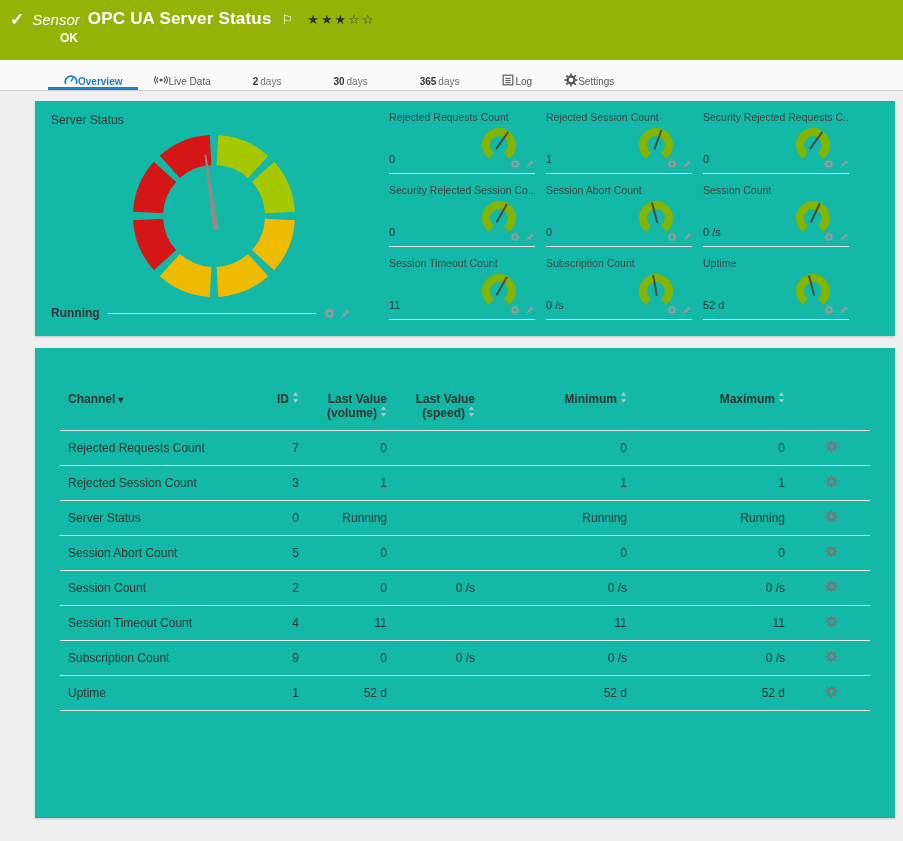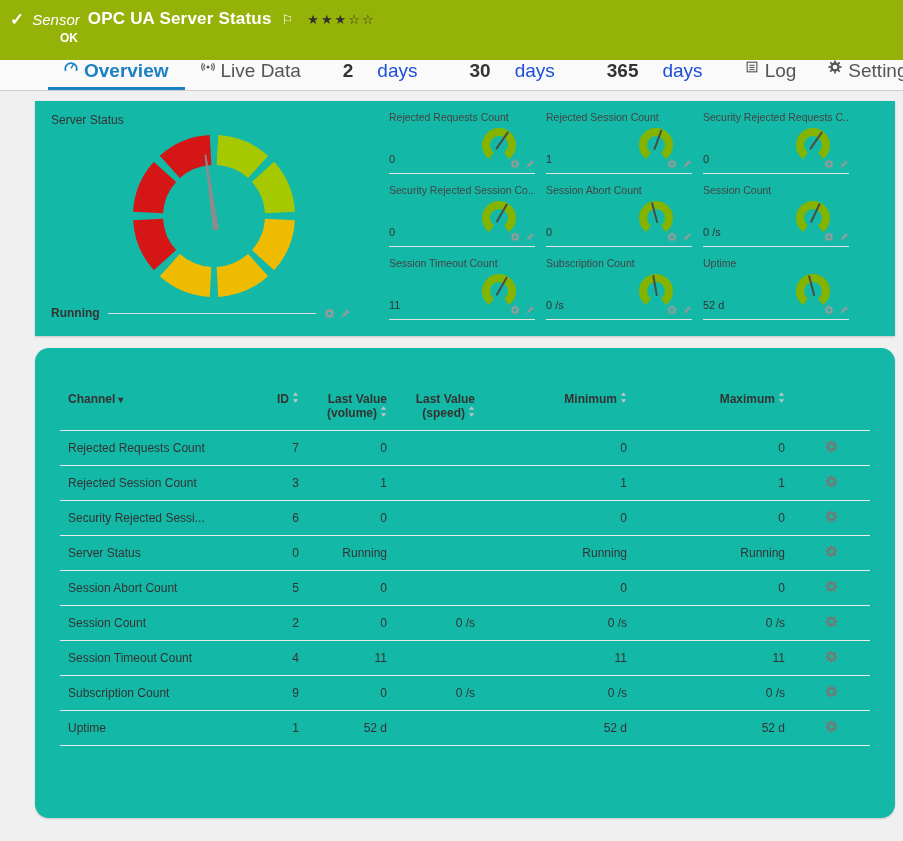--- a/index.html
+++ b/index.html
@@ -35,33 +35,32 @@
     display: flex;
     align-items: stretch;
     height: 31px;
     background: #fafafa;
     border-bottom: 1px solid #cfcfcf;
     padding-left: 48px;
     overflow: hidden;
   }
   .tab {
     display: flex;
-    align-items: flex-start;
-    gap: 6px;
+    align-items: flex-end;
     padding: 0 16px;
-    font-size: 19px;
+    font-size: 10px;
     color: #555;
     cursor: pointer;
     white-space: nowrap;
     border-bottom: 3px solid transparent;
   }
   .tab.num-tab { padding: 0 26px; }
   .tab.active { color: #1a80c4; font-weight: bold; border-bottom-color: #1a80c4; }
   .tab .num { font-weight: bold; color: #333; }
-  .tab .unit { color: #1d4ed8; margin-left: 18px; }
+  .tab .unit { color: #737373; margin-left: 2px; }
   .tab-icon { flex: 0 0 auto; color: #555; }
   .tab.active .tab-icon { color: #1a80c4; }
 
   
   .content { padding: 10px 8px 0 35px; }
   .card {
     background: #14b8a6;
     box-shadow: 0 1px 2px rgba(0,0,0,0.18);
   }
 
@@ -94,21 +93,21 @@
     font-size: 10.5px;
     color: #444;
     white-space: nowrap;
     overflow: hidden;
   }
   .tile-gauge { position: absolute; top: 15px; right: 14px; }
   .tile-value { position: absolute; left: 0; bottom: 8px; font-size: 11px; color: #333; }
   .tile-icons { position: absolute; right: 0; bottom: 4px; display: flex; }
 
   
-  .card-table { margin-top: 12px; padding: 40px 25px 25px 25px; min-height: 470px; border-radius: 14px; }
+  .card-table { margin-top: 12px; padding: 40px 25px 25px 25px; min-height: 470px; }
   table { width: 100%; border-collapse: collapse; font-size: 12px; color: #333; }
   th {
     font-weight: bold;
     text-align: right;
     vertical-align: top;
     padding: 4px 8px 10px 8px;
     border-bottom: 1px solid #e8e8e8;
     cursor: pointer;
     white-space: nowrap;
   }
@@ -481,31 +480,20 @@
             <td class="id">3</td>
             <td class="volume">1</td>
             <td class="speed"></td>
             <td class="minimum">1</td>
             <td class="maximum">1</td>
             <td class="gear-cell"><svg class="row-gear" width="13" height="13" viewBox="0 0 16 16">
                 <use href="#icon-gear"></use>
               </svg></td>
           </tr>
           <tr>
-            <td class="channel">Security Rejected Sessi...</td>
-            <td class="id">6</td>
-            <td class="volume">0</td>
-            <td class="speed"></td>
-            <td class="minimum">0</td>
-            <td class="maximum">0</td>
-            <td class="gear-cell"><svg class="row-gear" width="13" height="13" viewBox="0 0 16 16">
-                <use href="#icon-gear"></use>
-              </svg></td>
-          </tr>
-          <tr>
             <td class="channel">Server Status</td>
             <td class="id">0</td>
             <td class="volume">Running</td>
             <td class="speed"></td>
             <td class="minimum">Running</td>
             <td class="maximum">Running</td>
             <td class="gear-cell"><svg class="row-gear" width="13" height="13" viewBox="0 0 16 16">
                 <use href="#icon-gear"></use>
               </svg></td>
           </tr>

